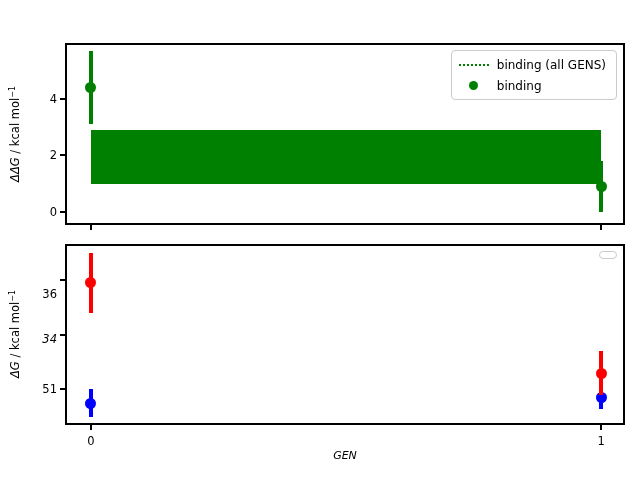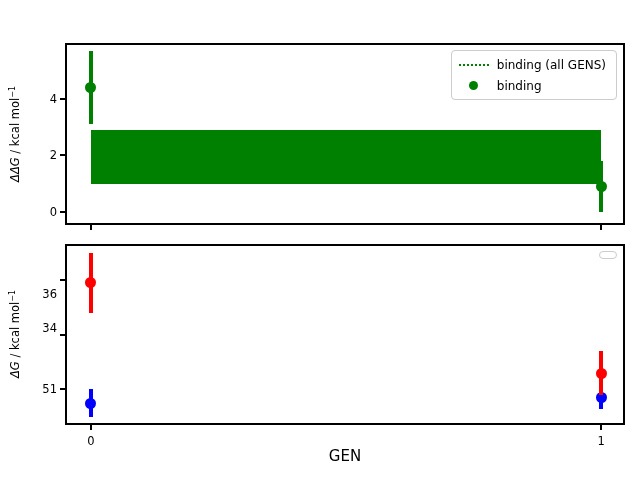--- a/index.html
+++ b/index.html
@@ -24,21 +24,21 @@
   .legend-row{display:flex;align-items:center;height:21px;white-space:nowrap;}
   .legend-icon{display:inline-flex;width:32px;justify-content:center;align-items:center;margin-right:7px;}
   .legend-dot{width:9px;height:9px;border-radius:50%;display:inline-block;}
   .legend-dotline{width:30px;border-top:2px dotted #008000;display:inline-block;}
   .legend-label{font-size:12px;}
   .ylabel{position:absolute;left:15px;white-space:nowrap;font-size:11.5px;
           transform:translate(-50%,-50%) rotate(-90deg);}
   .ylabel .mathit{font-style:italic;}
   .ylabel sup{font-size:8px;}
   .xlabel{position:absolute;left:67px;width:556px;top:449px;text-align:center;
-          font-size:15px;line-height:14px;}
+          font-size:11px;line-height:14px;font-style:italic;}
 </style>
 </head>
 <body>
 
 <div class="figure">
 
   <div class="ylabel" style="top:134px"><span class="mathit">ΔΔG</span><span> / kcal mol</span><sup>−1</sup></div>
 
   <div class="ylabel" style="top:334px"><span class="mathit">ΔG</span><span> / kcal mol</span><sup>−1</sup></div>
 
@@ -68,21 +68,21 @@
             <span class="legend-dot" style="background: rgb(0, 128, 0);"></span>
           </span>
           <span class="legend-label">binding</span>
         </div>
       </div>
     </div>
   <div id="axes-bottom" class="axes">
       <div class="ytickmark" style="top: 142.403px;"></div>
       <div class="yticklabel" style="top: 143.403px;">51</div>
       <div class="ytickmark" style="top: 87.7731px;"></div>
-      <div class="yticklabel" style="top: 82px;">34</div>
+      <div class="yticklabel" style="top: 93px; font-style: italic;">34</div>
       <div class="ytickmark" style="top: 33.1435px;"></div>
       <div class="yticklabel" style="top: 34.1435px; margin-top: 14px;">36</div>
       <div class="xtickmark" style="left: 22.9743px;"></div>
       <div class="xticklabel" style="left: 23.9743px;">0</div>
       <div class="xtickmark" style="left: 533.066px;"></div>
       <div class="xticklabel" style="left: 534.066px;">1</div>
       <div class="ebar" style="left: 21.9743px; top: 143.403px; height: 27.3148px; background: rgb(0, 0, 255);"></div>
       <div class="marker" style="left: 18.4743px; top: 151.56px; background: rgb(0, 0, 255);"></div>
       <div class="ebar" style="left: 532.066px; top: 140.671px; height: 21.8519px; background: rgb(0, 0, 255);"></div>
       <div class="marker" style="left: 528.566px; top: 146.097px; background: rgb(0, 0, 255);"></div>

